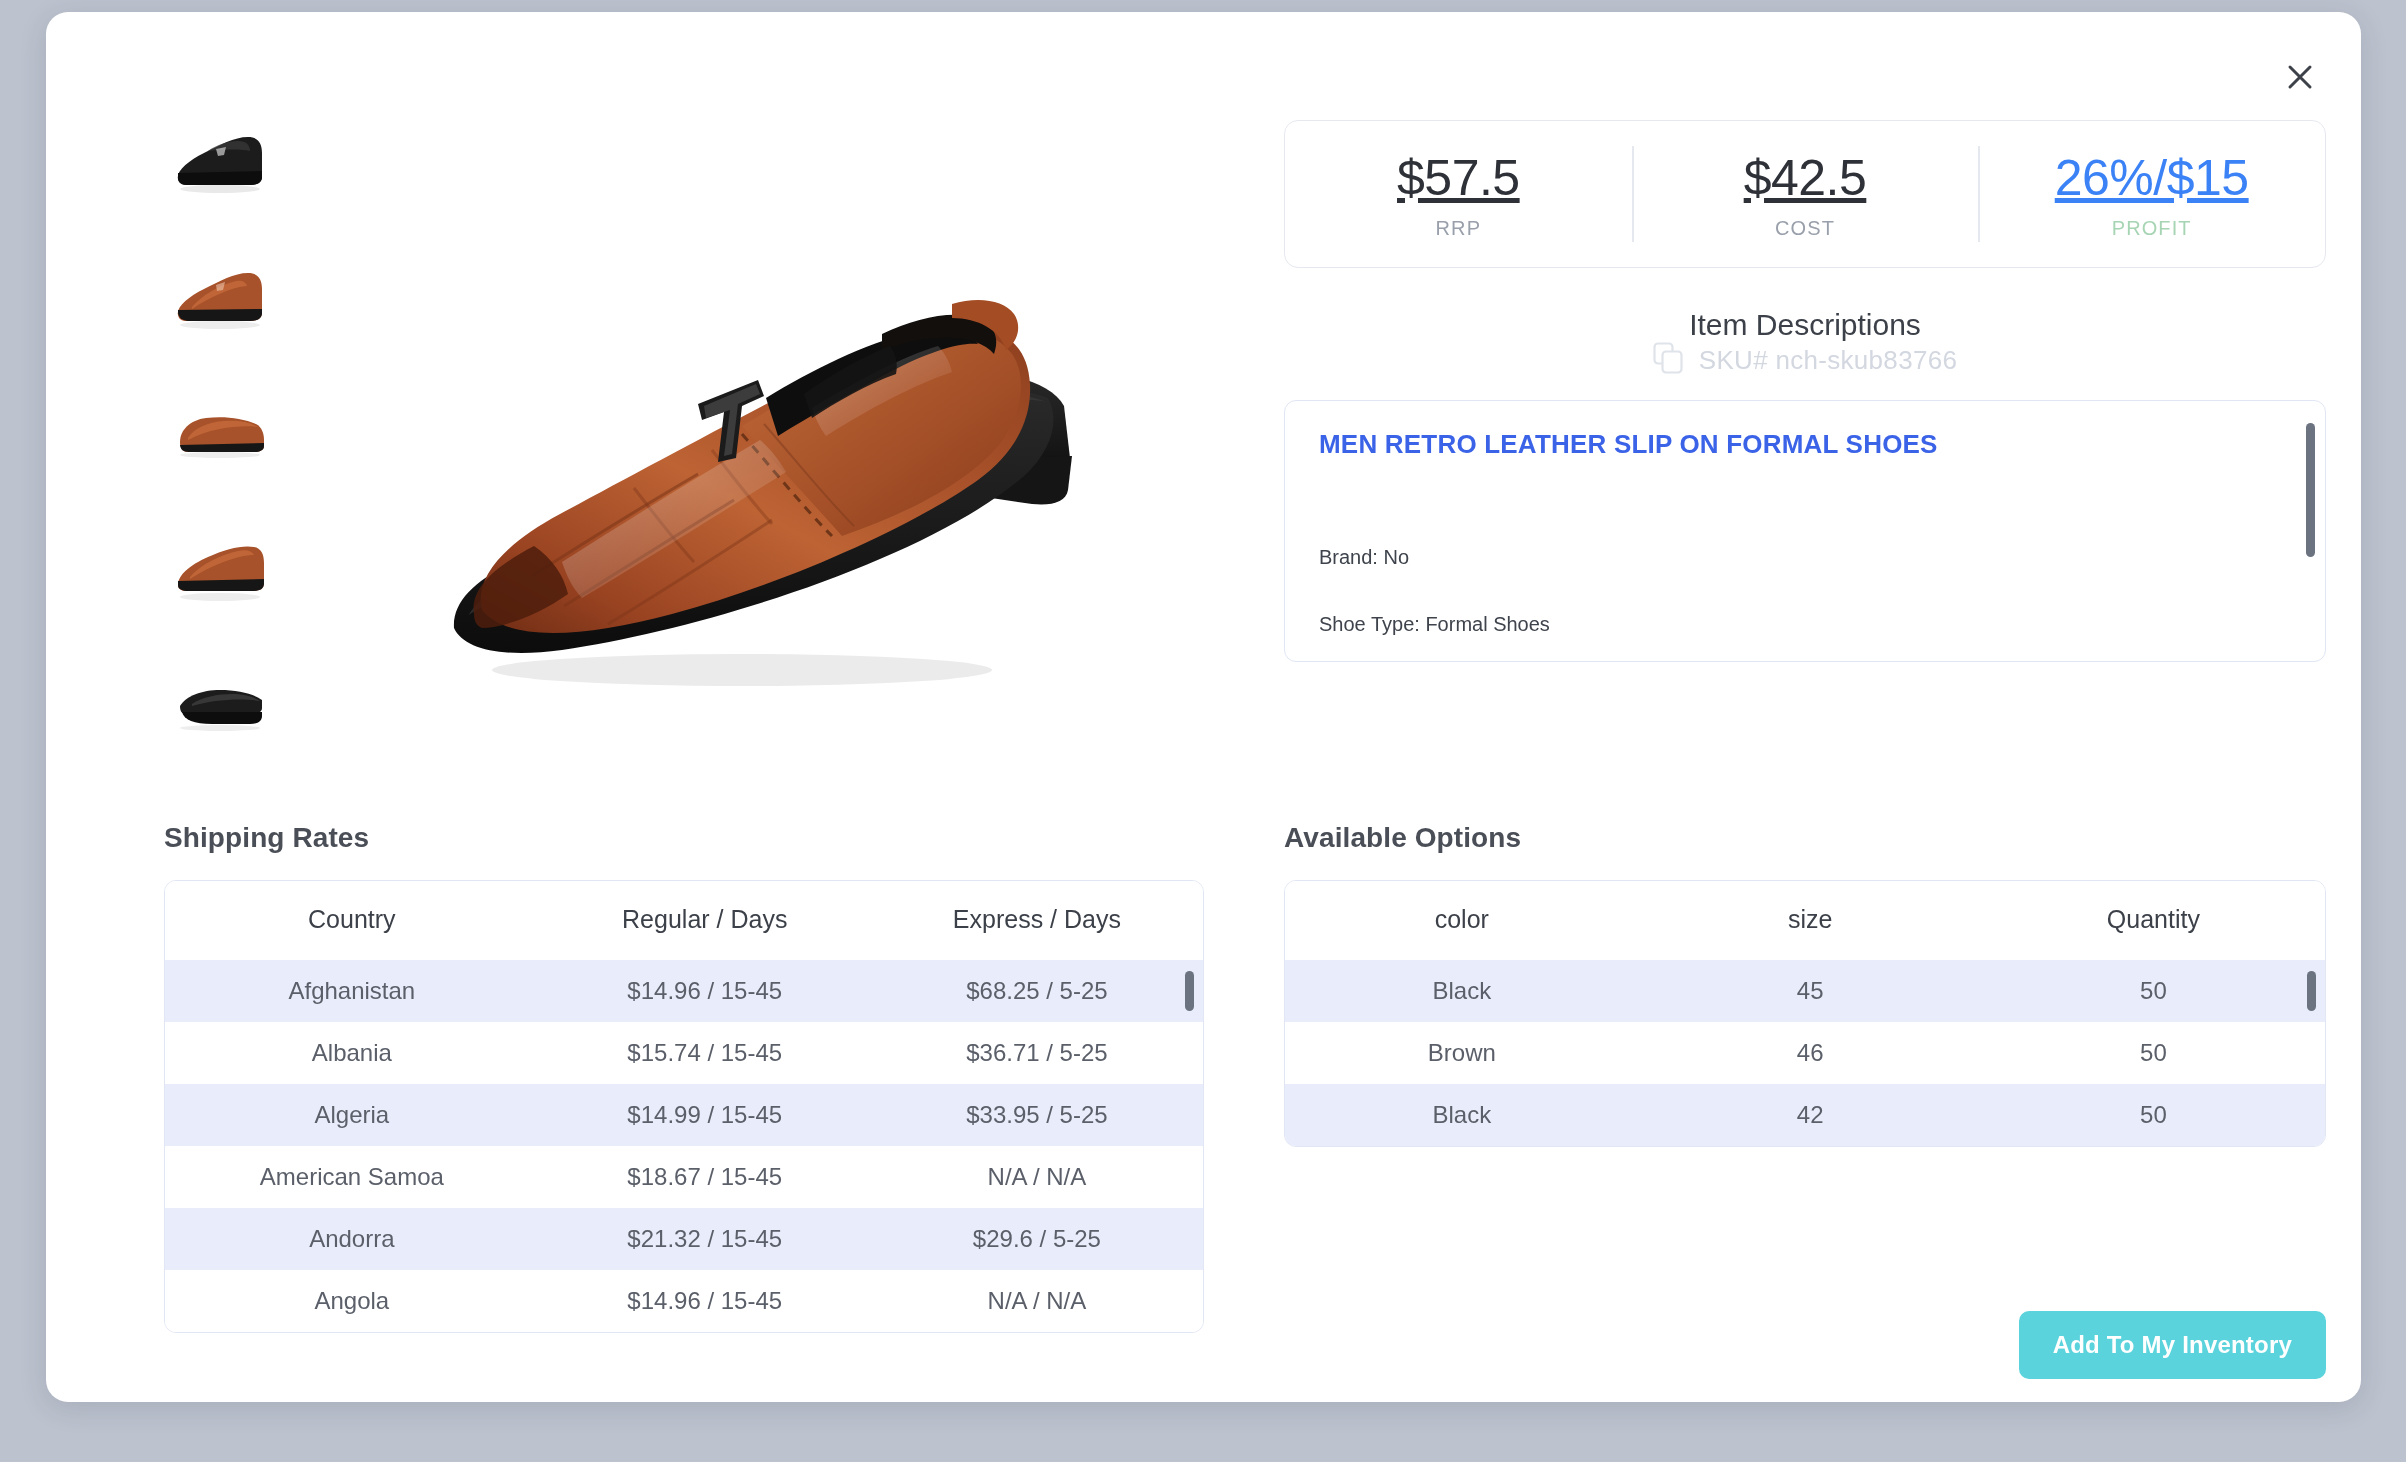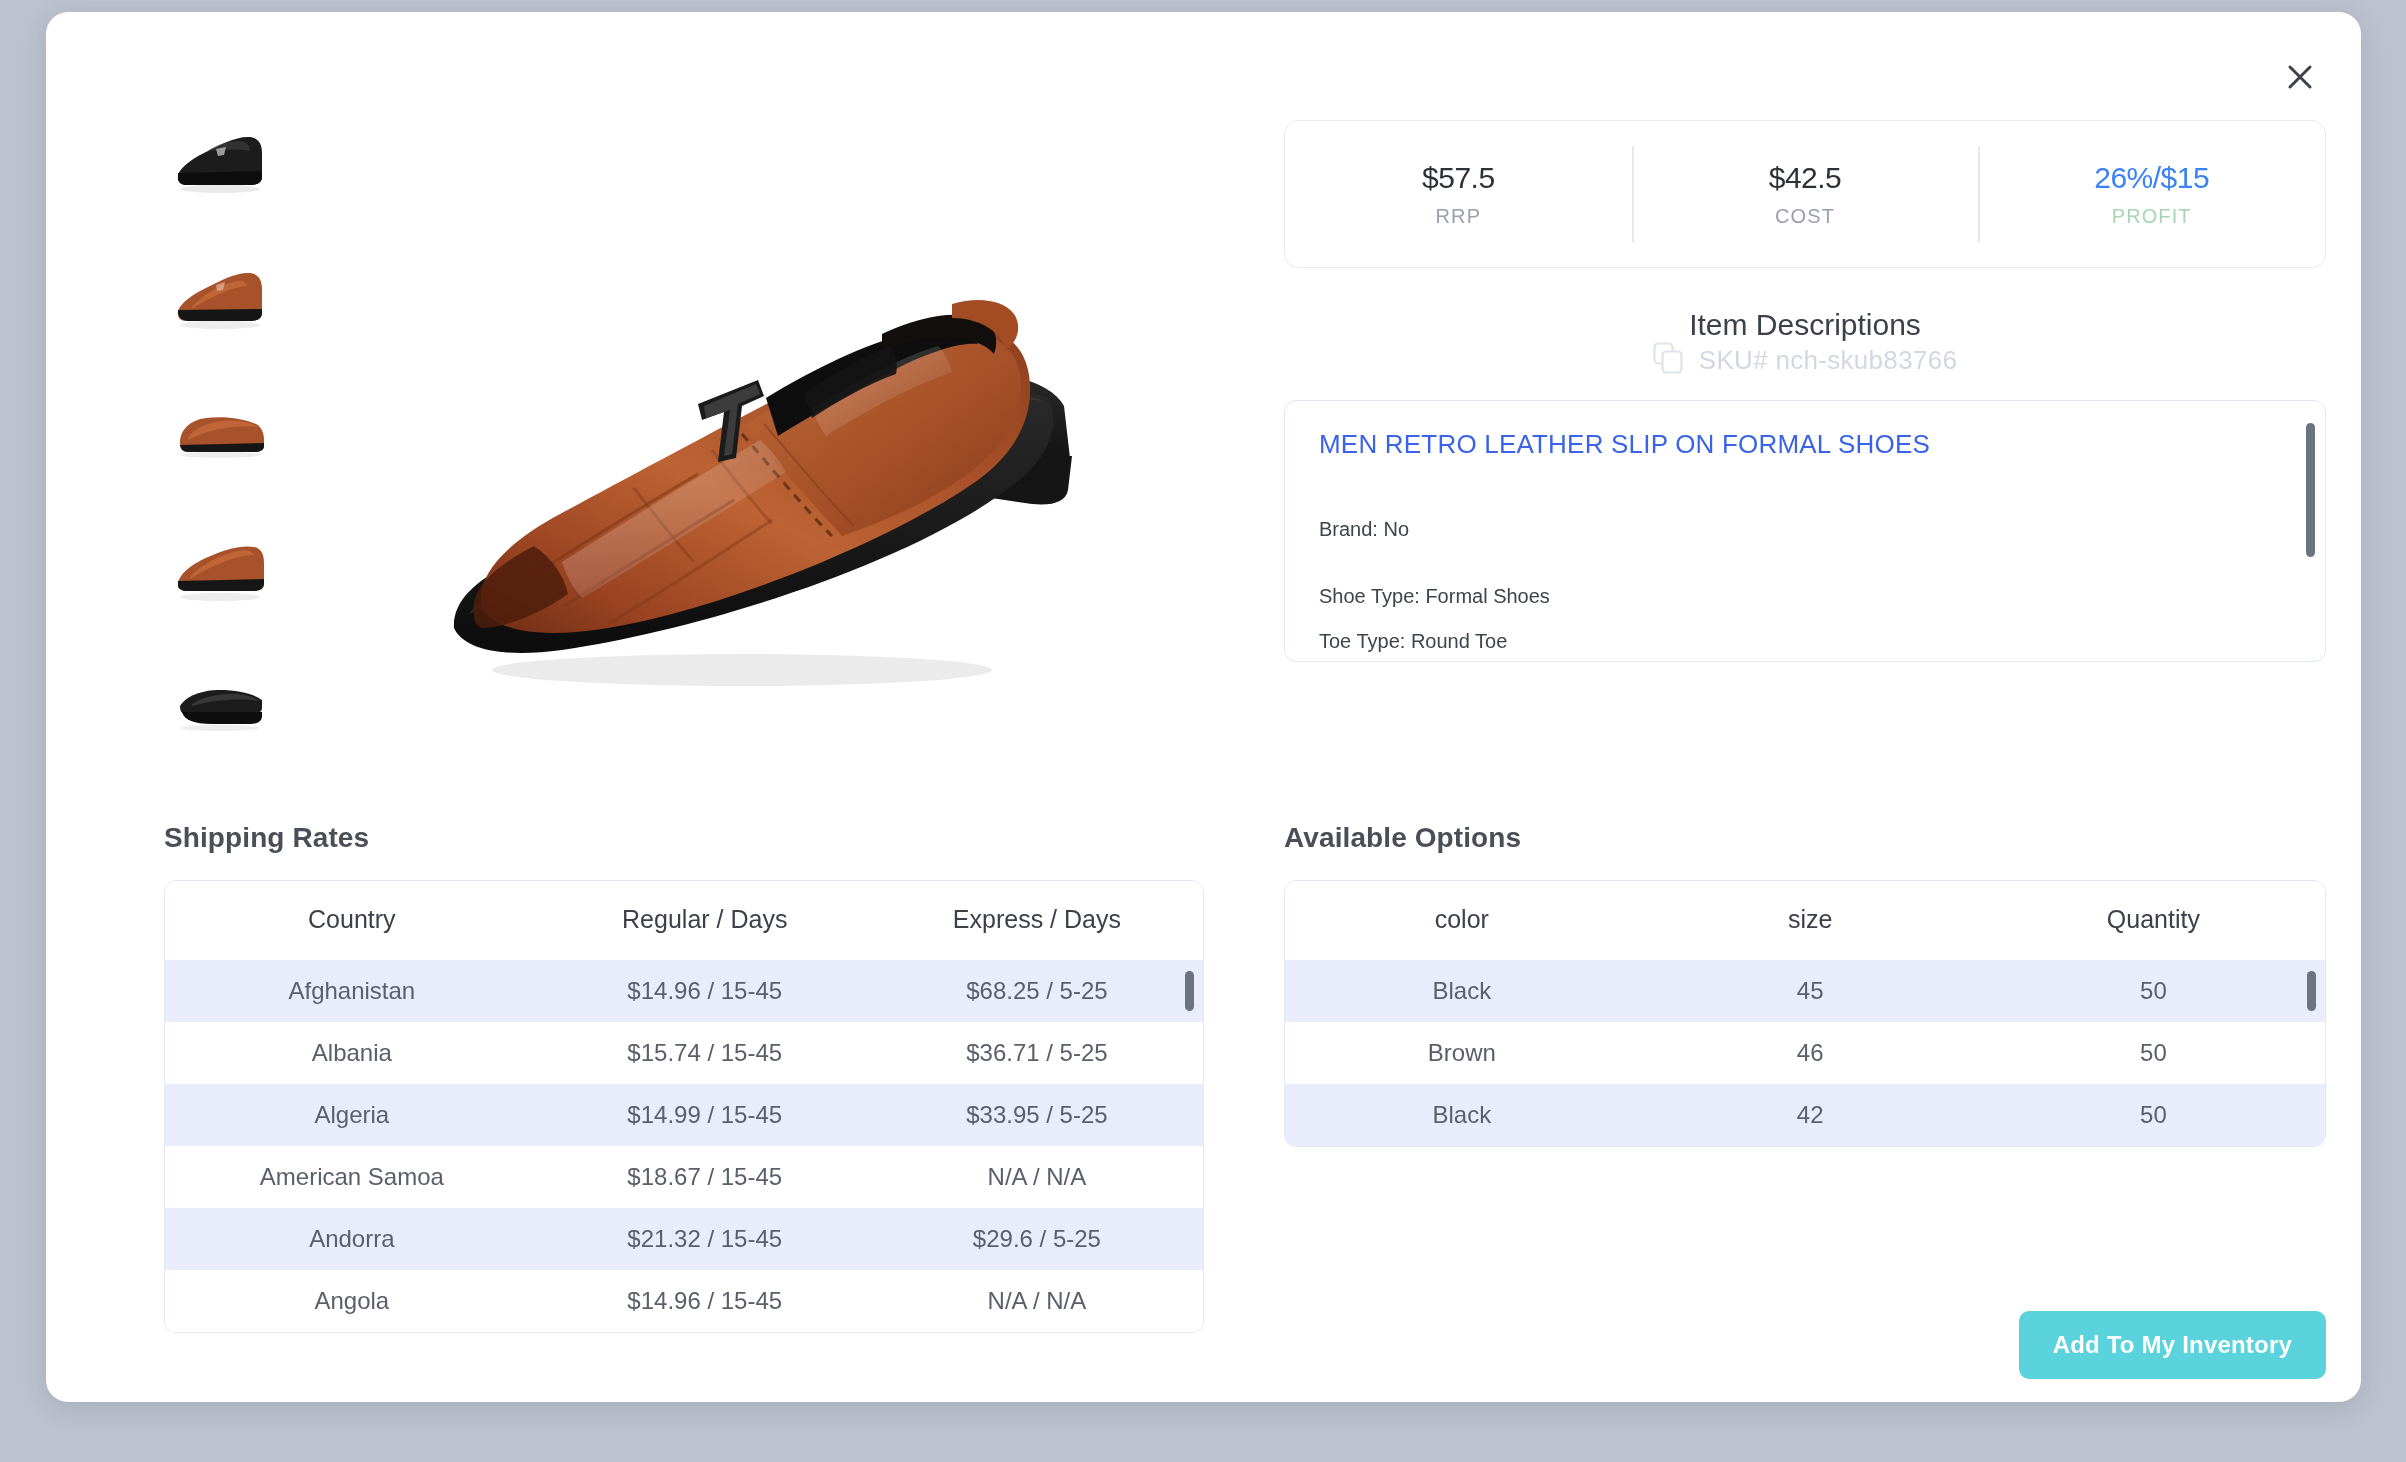--- a/index.html
+++ b/index.html
@@ -68,21 +68,21 @@
     flex: 1 1 0;
     display: flex; flex-direction: column;
     align-items: center; justify-content: center;
     gap: 10px;
     position: relative;
   }
   .stat + .stat::before {
     content: ""; position: absolute; left: 0; top: 25px; bottom: 25px;
     width: 2px; background: #e6e8ef;
   }
-  .stat-value { font-size: 30px; font-weight: 400; color: #2e3138; letter-spacing: -.5px; }
+  .stat-value { font-size: 50px; font-weight: 400; color: #2e3138; letter-spacing: -.5px; text-decoration: underline; }
   .stat-label { font-size: 20px; color: #9aa0ab; letter-spacing: 1.1px; }
   .stat.profit .stat-value { color: #3b82f6; }
   .stat.profit .stat-label { color: #a7d5b4; }
 
   
   .desc-head {
     display: flex; align-items: center; justify-content: space-between;
     margin-top: 40px; margin-bottom: 22px; flex-direction: column;
   }
   .desc-title { font-size: 30px; color: #3c4049; font-weight: 400; }
@@ -94,22 +94,22 @@
   .desc-box {
     position: relative;
     border: 1px solid #e1e6f4;
     border-radius: 12px;
     height: 262px;
     overflow: hidden;
     padding: 28px 34px 0 34px;
     background: #fff;
   }
   .desc-title-line {
-    color: #3b63e8; font-weight: normal; font-size: 26px;
-    letter-spacing: .2px; margin-bottom: 58px;
+    color: #3b63e8; font-weight: bold; font-size: 26px;
+    letter-spacing: .2px; margin-bottom: 86px;
   }
   .desc-line { font-size: 20px; color: #3e434c; margin-bottom: 44px; }
   .desc-line.tight { margin-bottom: 22px; }
   .vscroll {
     position: absolute; right: 10px; top: 22px;
     width: 9px; height: 134px;
     background: #6b7280; border-radius: 5px;
   }
 
   

